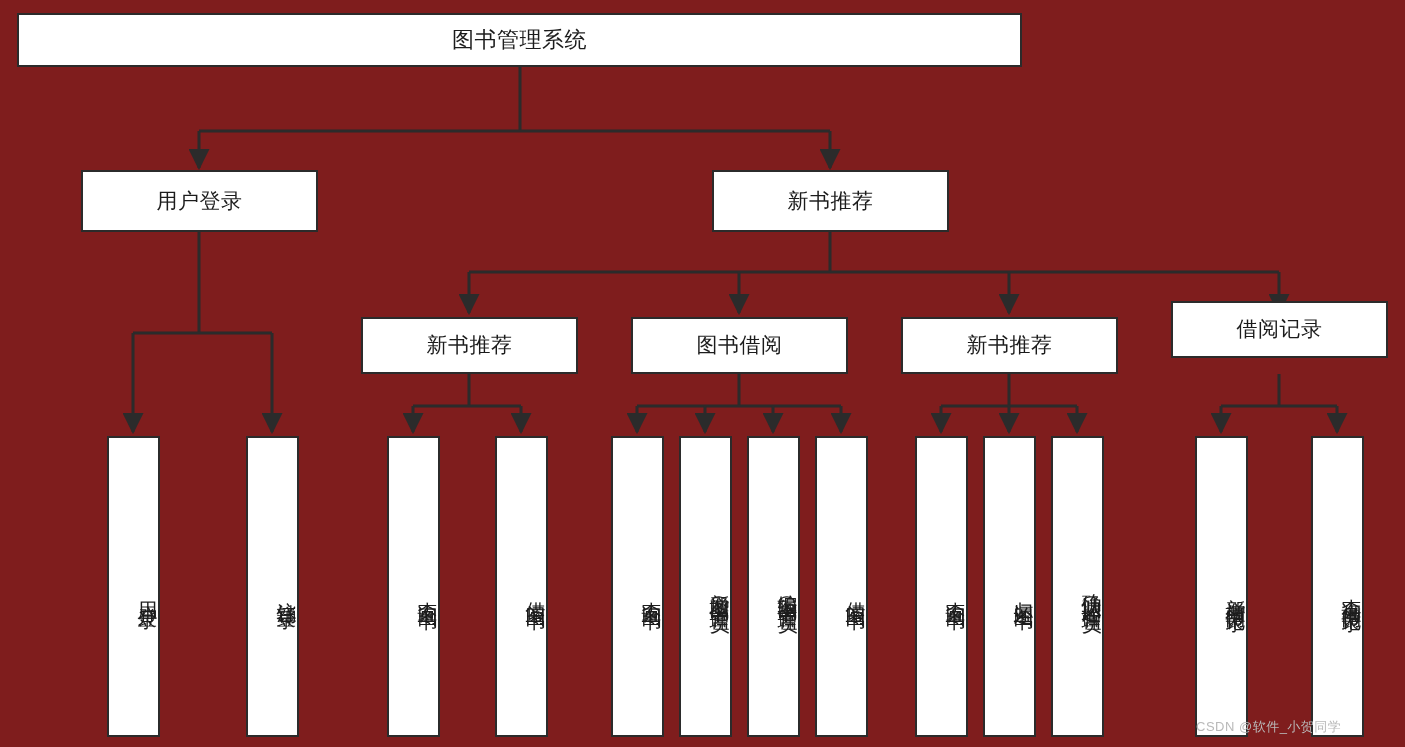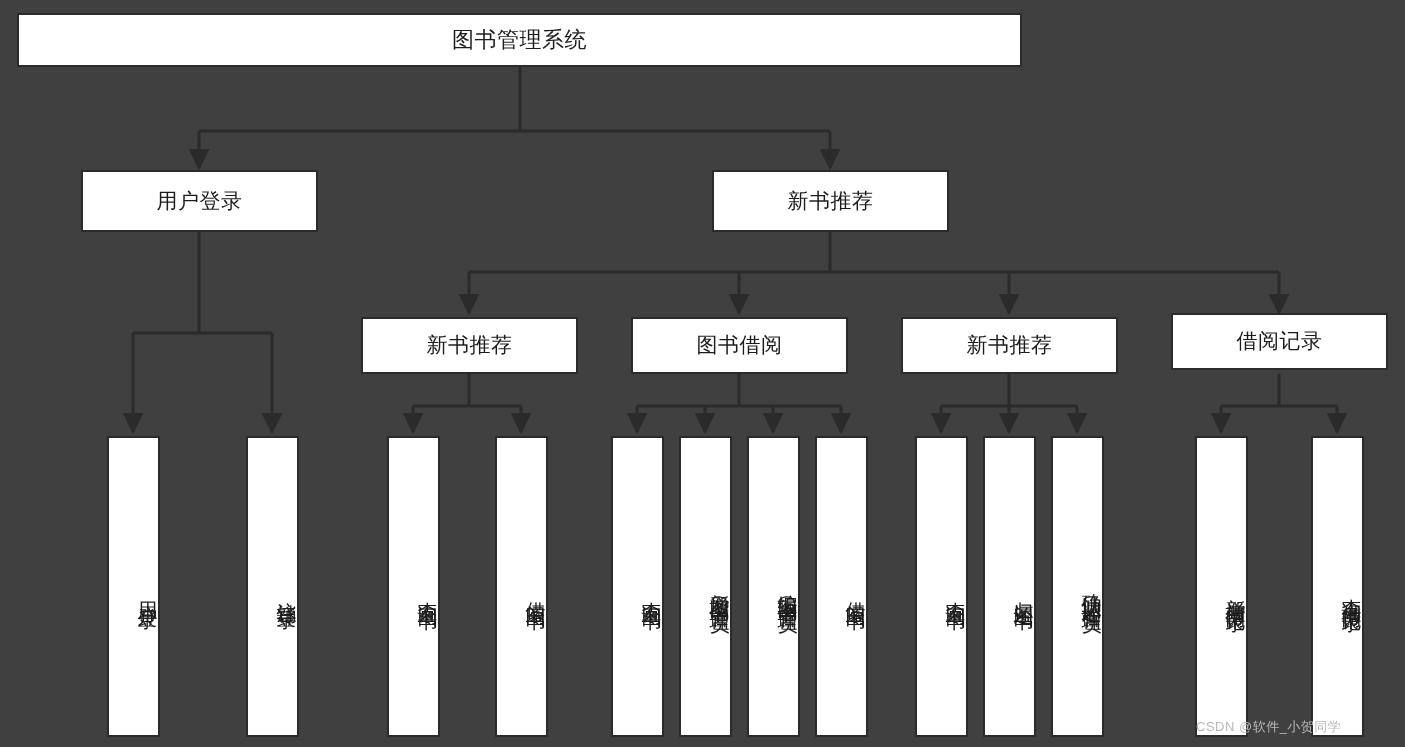--- a/index.html
+++ b/index.html
@@ -9,21 +9,21 @@
     background: #ffffff;
   }
   body {
     font-family: "Liberation Sans", "DejaVu Sans", sans-serif;
     color: #1a1a1a;
   }
   #diagram-root {
     position: relative;
     width: 1405px;
     height: 747px;
-    background: #404040;
+    background: #7f1d1d;
     overflow: hidden;
   }
   svg.connectors {
     position: absolute;
     left: 0;
     top: 0;
     width: 1405px;
     height: 747px;
     pointer-events: none;
   }
@@ -142,21 +142,21 @@
 
   <div class="node horizontal" style="left:631px; top:317px; width:217px; height:57px;">
     <span class="label">图书借阅</span>
   </div>
   <div class="node horizontal" style="left:361px; top:317px; width:217px; height:57px;">
     <span class="label">新书推荐</span>
   </div>
   <div class="node horizontal" style="left:901px; top:317px; width:217px; height:57px;">
     <span class="label">新书推荐</span>
   </div>
-  <div class="node horizontal" style="left:1171px; top:313px; width:217px; height:57px;">
+  <div class="node horizontal" style="left:1171px; top:301px; width:217px; height:57px;">
     <span class="label">借阅记录</span>
   </div>
 
   <div class="node vertical" style="left:107px; top:436px; width:53px; height:301px;">
     <span class="label">用户登录</span>
   </div>
   <div class="node vertical" style="left:246px; top:436px; width:53px; height:301px;">
     <span class="label">注销登录</span>
   </div>
 

